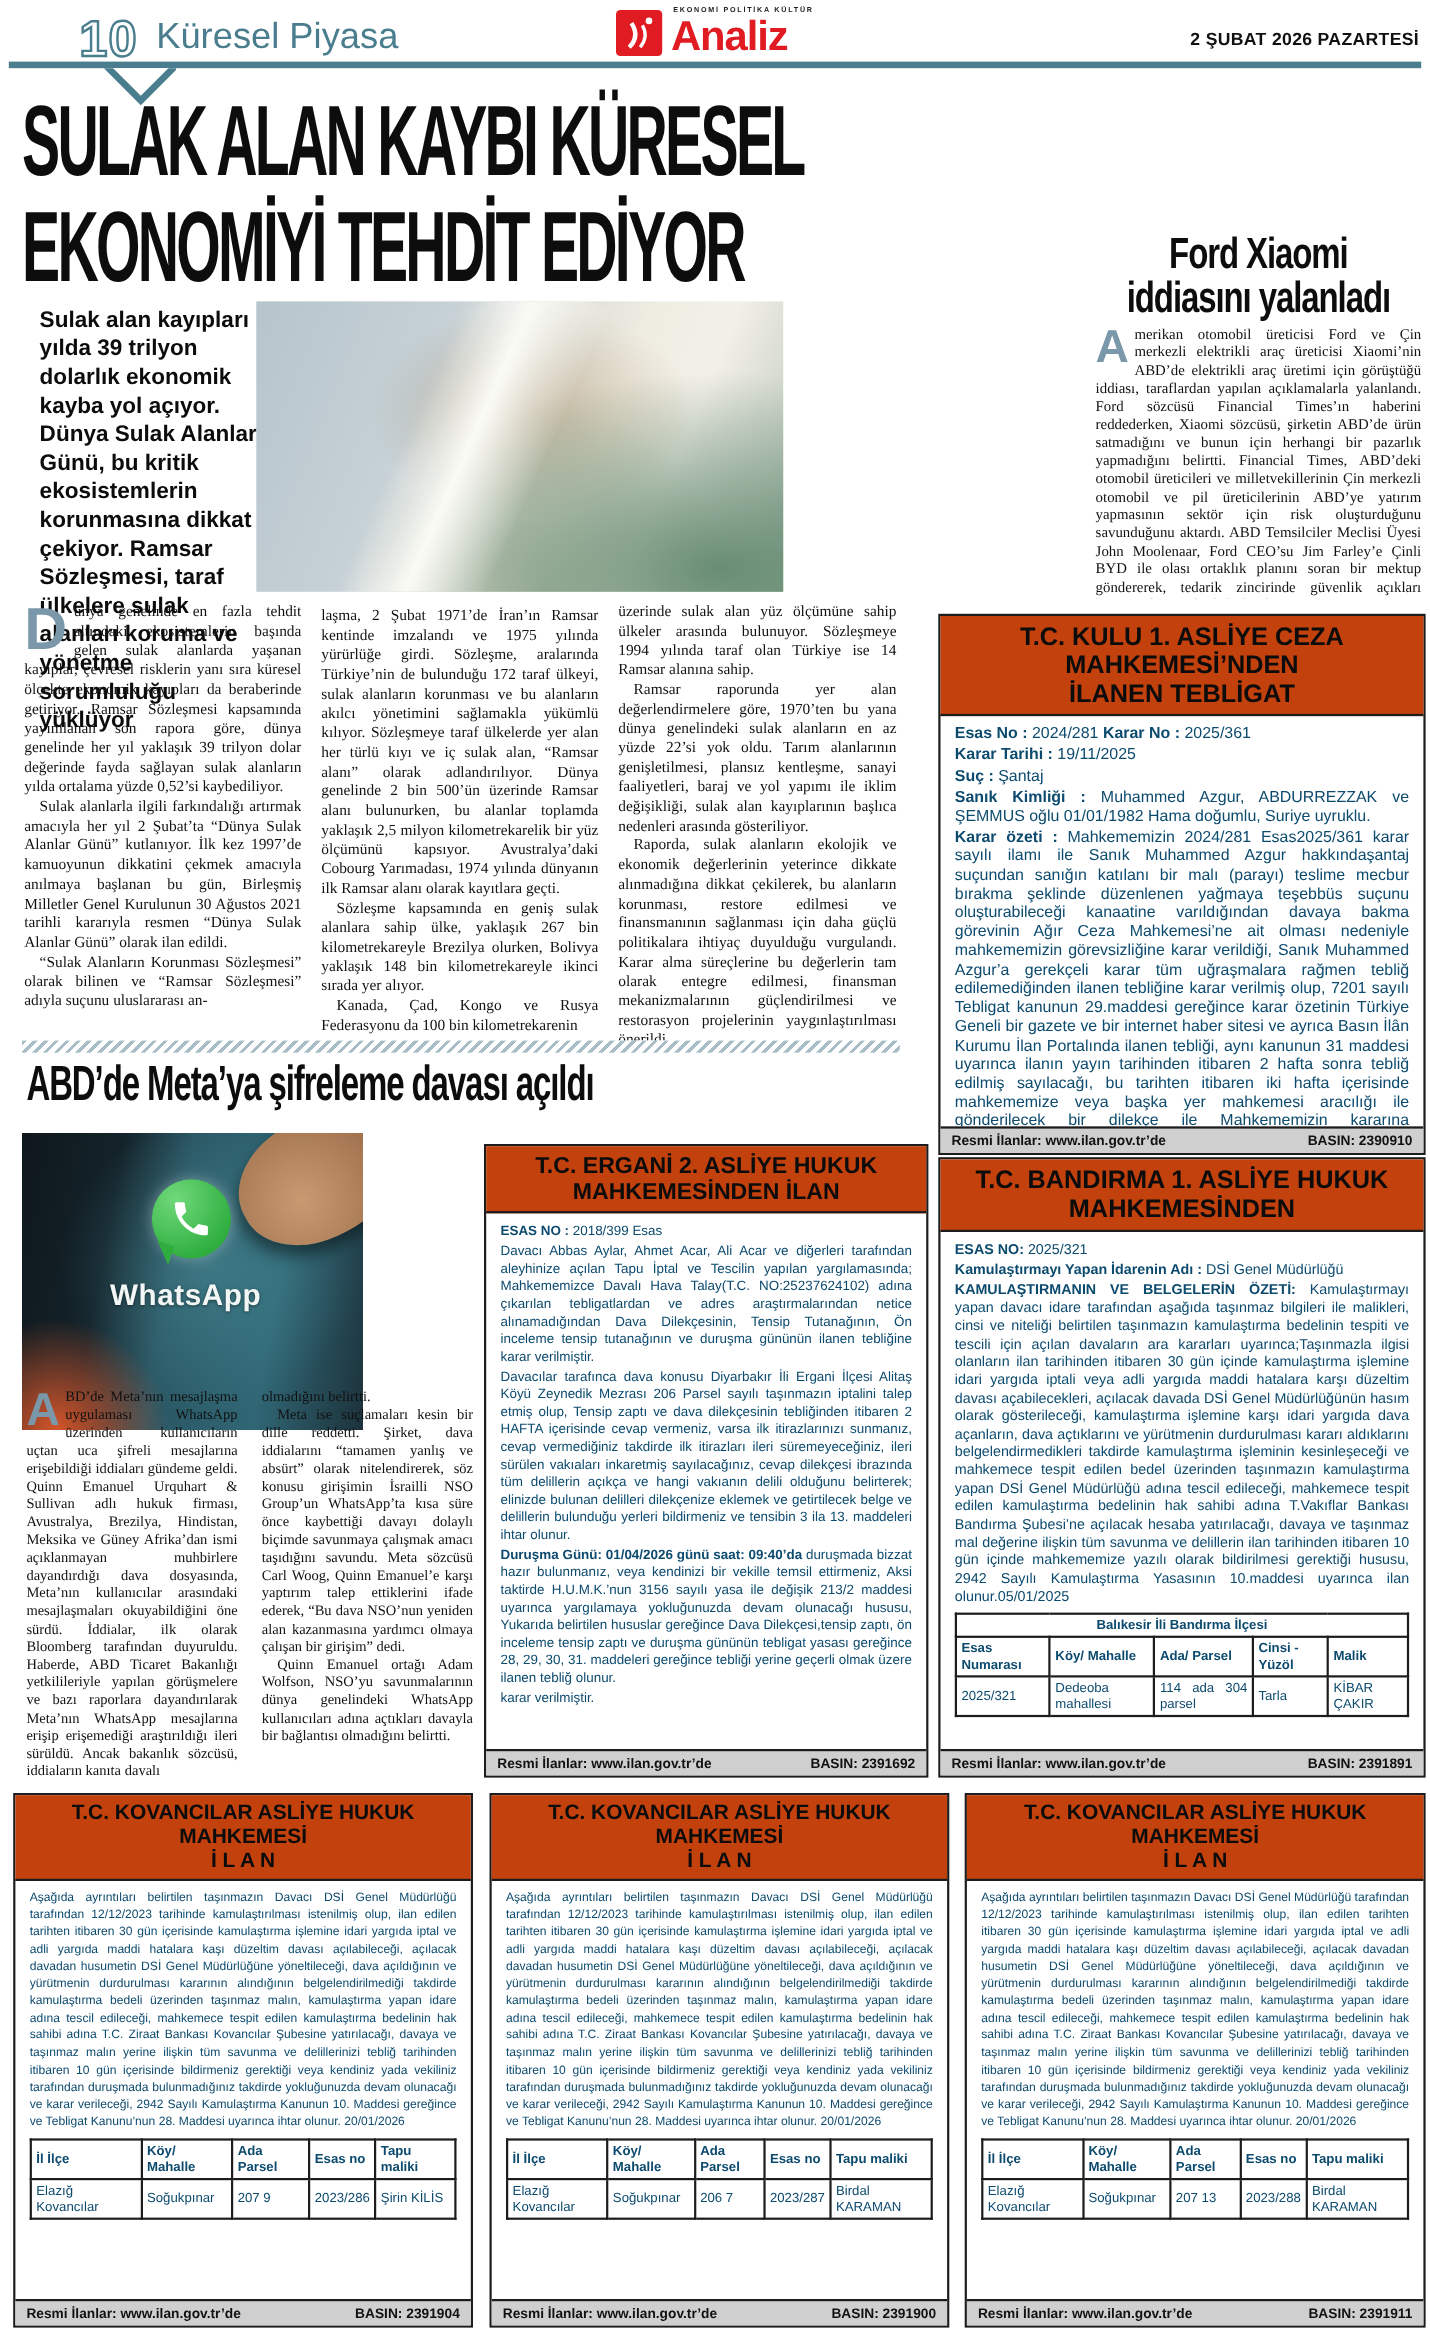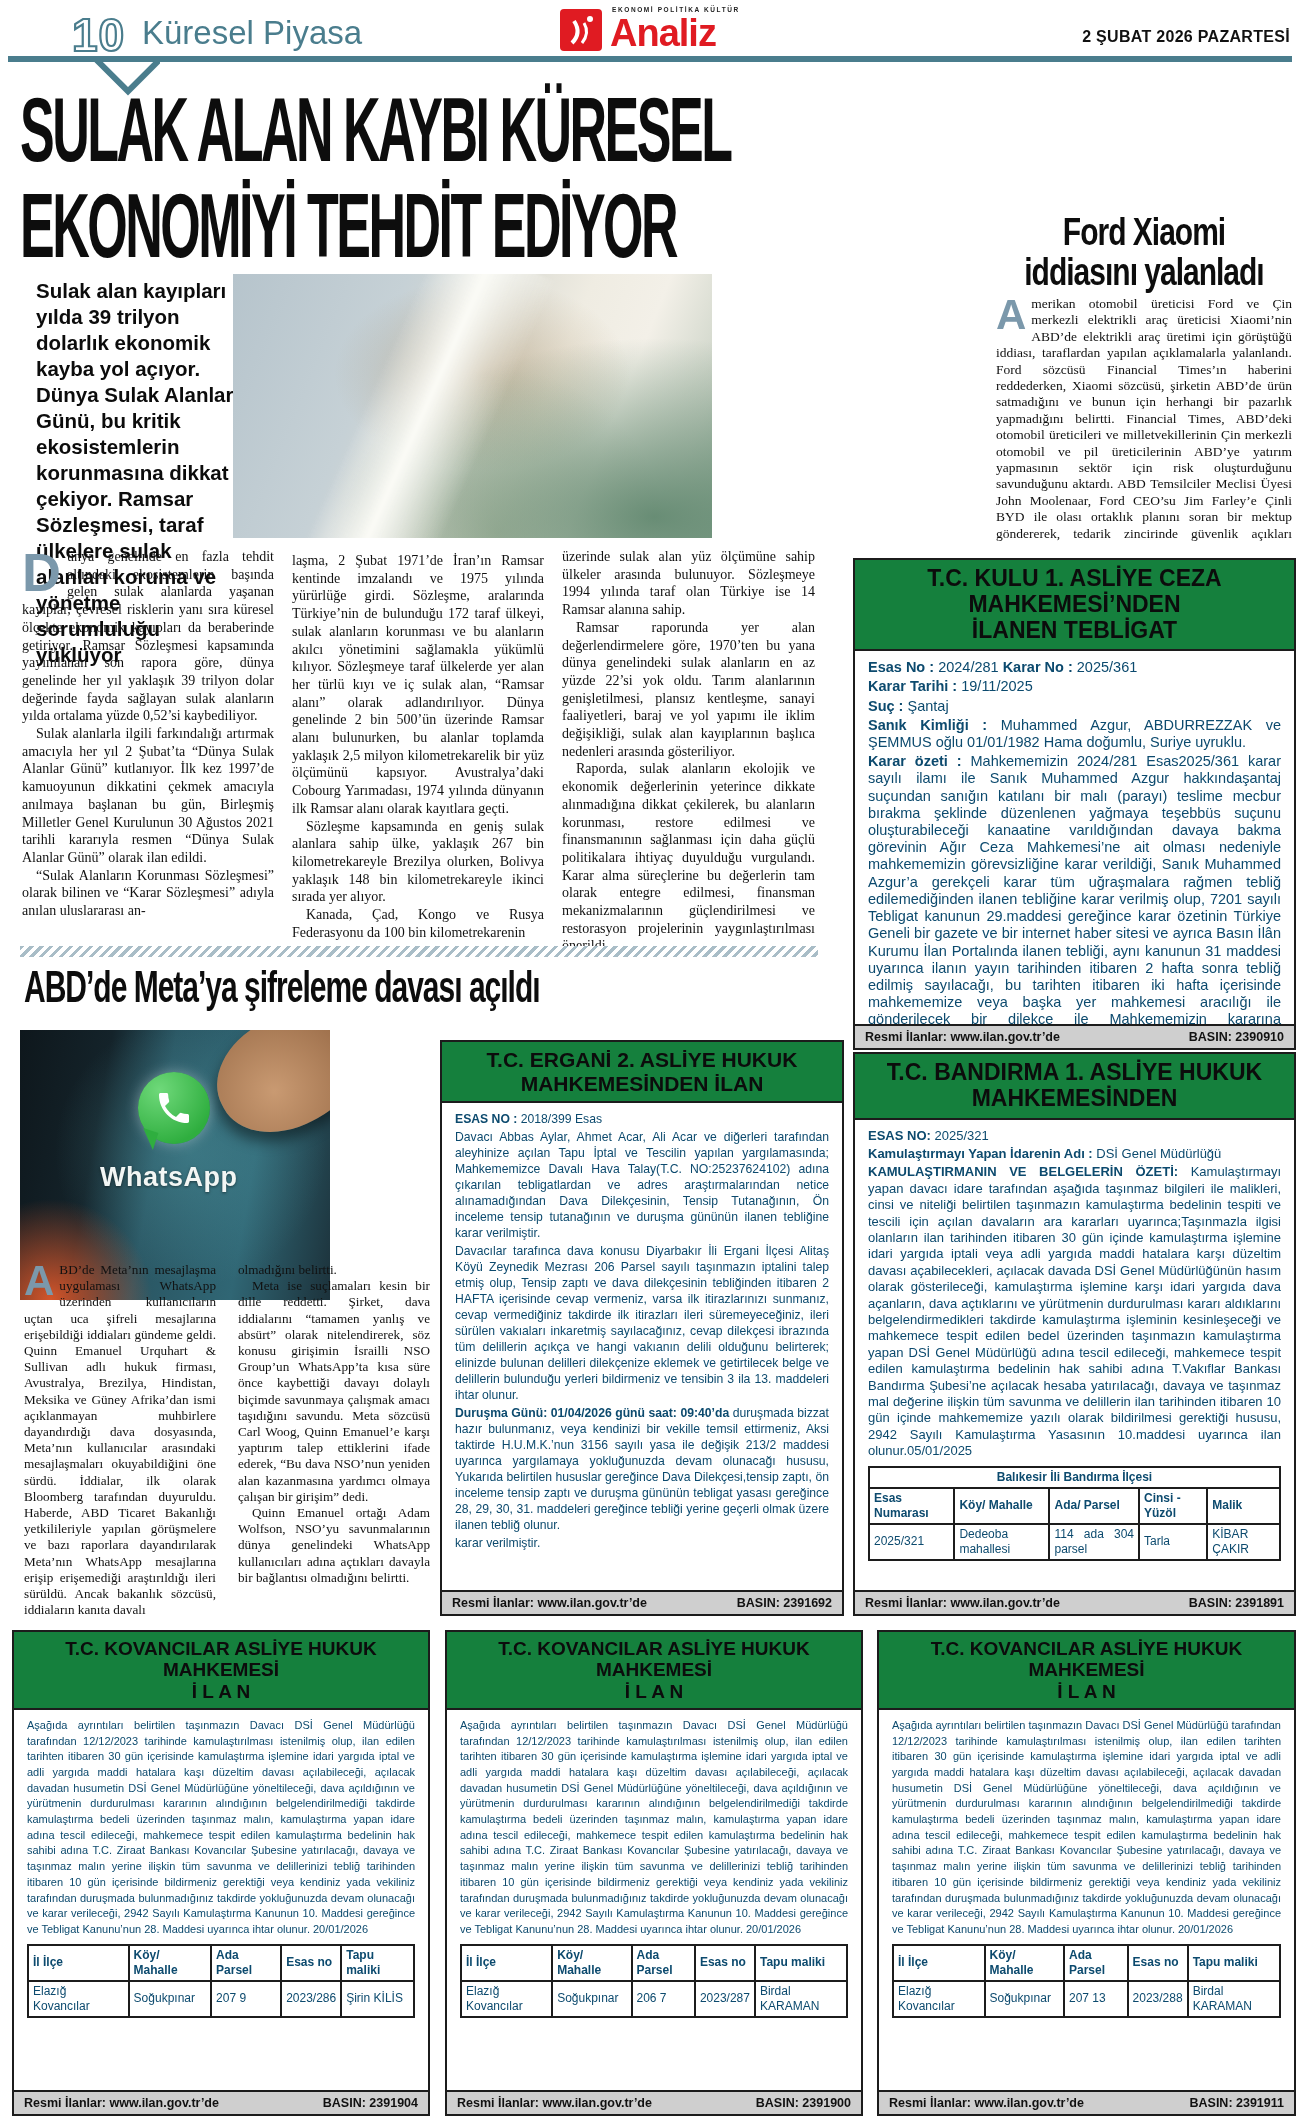--- a/index.html
+++ b/index.html
@@ -66,21 +66,21 @@
   .wa-badge{position:absolute;width:72px;height:72px;border-radius:50%;
             background:radial-gradient(circle at 30% 25%,#6fd97a,#2fae3f 75%);
             display:flex;align-items:center;justify-content:center;box-shadow:0 0 14px rgba(255,255,255,.35);}
   .wa-badge:after{content:"";position:absolute;left:2px;bottom:-4px;width:0;height:0;
             border-left:16px solid transparent;border-top:18px solid #2fae3f;transform:rotate(18deg);}
   .wa-word{position:absolute;color:#f2f6f4;font-weight:bold;font-size:27px;letter-spacing:.5px;
            text-shadow:0 1px 3px rgba(0,0,0,.5);}
 
   
   .notice{position:absolute;border:2px solid #1c1c1c;background:#fff;display:flex;flex-direction:column;}
-  .n-head{background:#15803d;border-bottom:2px solid #1c1c1c;text-align:center;font-weight:bold;
+  .n-head{background:#c2410c;border-bottom:2px solid #1c1c1c;text-align:center;font-weight:bold;
           padding:6px 4px;line-height:1.12;color:#0c0c0c;}
   .n-body{padding:8px 13px;color:#0c4a6e;flex:1;overflow:hidden;}
   .n-body p{margin:0 0 2px 0;}
   .n-foot{background:#cfcfcf;border-top:2px solid #1c1c1c;display:flex;justify-content:space-between;
           font-weight:bold;font-size:12.5px;padding:4px 10px;align-items:center;}
   table.ntab{border-collapse:collapse;width:100%;margin-top:6px;}
   table.ntab th,table.ntab td{border:2px solid #1c1c1c;padding:2px 4px;font-size:12px;line-height:1.25;}
   table.ntab th{font-weight:bold;text-align:left;}
   .cap-cell{text-align:center !important;font-weight:bold;}
 </style>
@@ -114,21 +114,21 @@
 
   <div class="abs lede" style="left:36px;top:278px;width:212px;">Sulak alan kayıpları yılda 39 trilyon dolarlık ekonomik kayba yol açıyor. Dünya Sulak Alanlar Günü, bu kritik ekosistemlerin korunmasına dikkat çekiyor. Ramsar Sözleşmesi, taraf ülkelere sulak alanları koruma ve yönetme sorumluluğu yüklüyor</div>
 
   <div class="abs photo" id="img-wetland" style="left:233px;top:274px;width:479px;height:264px;">
     <div class="foam"></div>
   </div>
 
   <div class="abs bodycol serif just" style="left:22px;top:548px;width:252px;height:398px;">
     <p><span class="dropcap">D</span><span>ünya genelinde en fazla tehdit altındaki ekosistemlerin başında gelen sulak alanlarda yaşanan kayıplar, çevresel risklerin yanı sıra küresel ölçekte ekonomik kayıpları da beraberinde getiriyor. Ramsar Sözleşmesi kapsamında yayımlanan son rapora göre, dünya genelinde her yıl yaklaşık 39 trilyon dolar değerinde fayda sağlayan sulak alanların yılda ortalama yüzde 0,52’si kaybediliyor.</span></p>
     <p class="cont">Sulak alanlarla ilgili farkındalığı artırmak amacıyla her yıl 2 Şubat’ta “Dünya Sulak Alanlar Günü” kutlanıyor. İlk kez 1997’de kamuoyunun dikkatini çekmek amacıyla anılmaya başlanan bu gün, Birleşmiş Milletler Genel Kurulunun 30 Ağustos 2021 tarihli kararıyla resmen “Dünya Sulak Alanlar Günü” olarak ilan edildi.</p>
-    <p class="cont">“Sulak Alanların Korunması Sözleşmesi” olarak bilinen ve “Karar Sözleşmesi” adıyla anılan uluslararası an-</p>
+    <p class="cont">“Sulak Alanların Korunması Sözleşmesi” olarak bilinen ve “Ramsar Sözleşmesi” adıyla suçunu uluslararası an-</p>
   </div>
   <div class="abs bodycol serif just" style="left:292px;top:552px;width:252px;height:398px;">
     <p>laşma, 2 Şubat 1971’de İran’ın Ramsar kentinde imzalandı ve 1975 yılında yürürlüğe girdi. Sözleşme, aralarında Türkiye’nin de bulunduğu 172 taraf ülkeyi, sulak alanların korunması ve bu alanların akılcı yönetimini sağlamakla yükümlü kılıyor. Sözleşmeye taraf ülkelerde yer alan her türlü kıyı ve iç sulak alan, “Ramsar alanı” olarak adlandırılıyor. Dünya genelinde 2 bin 500’ün üzerinde Ramsar alanı bulunurken, bu alanlar toplamda yaklaşık 2,5 milyon kilometrekarelik bir yüz ölçümünü kapsıyor. Avustralya’daki Cobourg Yarımadası, 1974 yılında dünyanın ilk Ramsar alanı olarak kayıtlara geçti.</p>
     <p class="cont">Sözleşme kapsamında en geniş sulak alanlara sahip ülke, yaklaşık 267 bin kilometrekareyle Brezilya olurken, Bolivya yaklaşık 148 bin kilometrekareyle ikinci sırada yer alıyor.</p>
     <p class="cont">Kanada, Çad, Kongo ve Rusya Federasyonu da 100 bin kilometrekarenin</p>
   </div>
   <div class="abs bodycol serif just" style="left:562px;top:548px;width:253px;height:398px;">
     <p>üzerinde sulak alan yüz ölçümüne sahip ülkeler arasında bulunuyor. Sözleşmeye 1994 yılında taraf olan Türkiye ise 14 Ramsar alanına sahip.</p>
     <p class="cont">Ramsar raporunda yer alan değerlendirmelere göre, 1970’ten bu yana dünya genelindeki sulak alanların en az yüzde 22’si yok oldu. Tarım alanlarının genişletilmesi, plansız kentleşme, sanayi faaliyetleri, baraj ve yol yapımı ile iklim değişikliği, sulak alan kayıplarının başlıca nedenleri arasında gösteriliyor.</p>
     <p class="cont">Raporda, sulak alanların ekolojik ve ekonomik değerlerinin yeterince dikkate alınmadığına dikkat çekilerek, bu alanların korunması, restore edilmesi ve finansmanının sağlanması için daha güçlü politikalara ihtiyaç duyulduğu vurgulandı. Karar alma süreçlerine bu değerlerin tam olarak entegre edilmesi, finansman mekanizmalarının güçlendirilmesi ve restorasyon projelerinin yaygınlaştırılması önerildi.</p>

